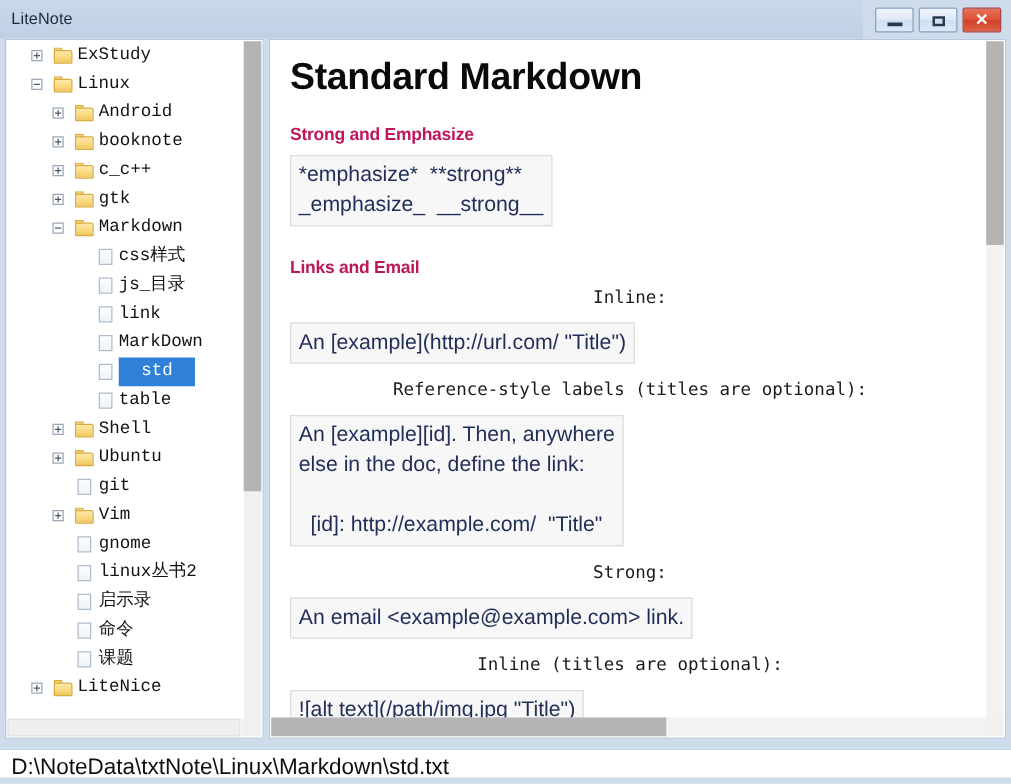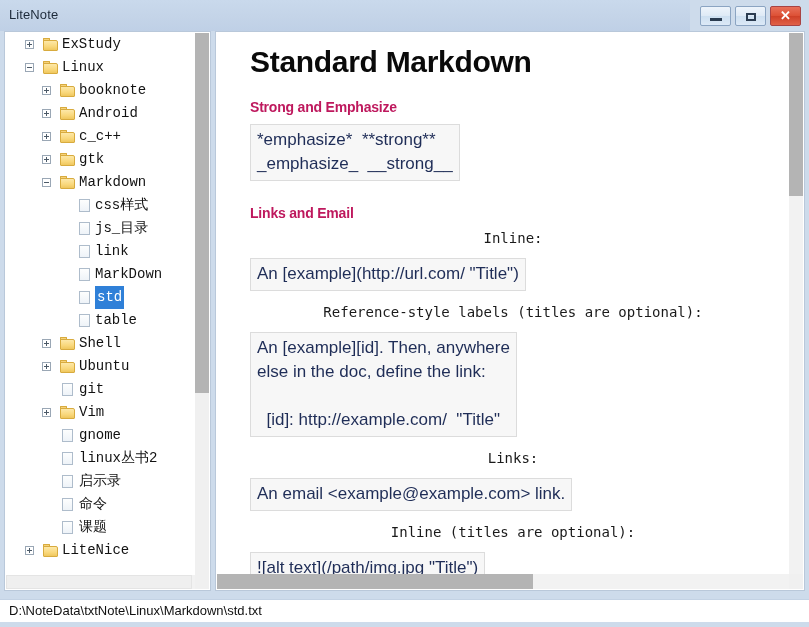--- a/index.html
+++ b/index.html
@@ -168,21 +168,21 @@
   .tlabel {
     position: absolute;
     font-size: 14px;
     color: #121212;
     top: 0;
     line-height: 23px;
   }
   .tnode.selected .tlabel {
     background: #2f80d8;
     color: #ffffff;
-    padding: 0 2px;
+    padding: 0 18px;
   }
   
   .d0 .toggle { left: 20px; }
   .d0 .folder { left: 38px; }
   .d0 .tlabel { left: 57px; }
   .d1 .toggle { left: 37px; }
   .d1 .folder { left: 55px; }
   .d1 .doc    { left: 57px; }
   .d1 .tlabel { left: 74px; }
   .d2 .doc    { left: 74px; }
@@ -239,21 +239,21 @@
     background: #ffffff;
     border: 1px solid #b9c8da;
     box-sizing: border-box;
     overflow: hidden;
   }
   #doc {
     position: absolute;
     left: 0; top: 0;
     width: 560px; height: 544px;
     overflow: hidden;
-    padding: 6px 0 0 34px;
+    padding: 6px 0 0 16px;
     box-sizing: border-box;
   }
   .h1 {
     font-size: 30px;
     font-weight: bold;
     color: #0a0a0a;
     margin: 6px 0 2px 0;
     letter-spacing: -0.3px;
     line-height: 1.22;
   }
@@ -323,21 +323,21 @@
   #statusbar {
     position: absolute;
     left: 0; top: 599px;
     width: 809px; height: 22px;
     background: #ffffff;
     border-top: 1px solid #c3d2e4;
   }
   #status-text {
     position: absolute;
     left: 9px; top: 3px;
-    font-size: 13px;
+    font-size: 18px;
     color: #101010;
     text-align: right;
   }
 </style>
 </head>
 <body>
 
 <div id="window">
 
   <div id="titlebar">
@@ -373,29 +373,29 @@
               <span class="fbody"></span>
             </span>
             <span class="tlabel">Linux</span>
           </div>
           <div class="tnode d1">
             <span class="toggle plus"></span>
             <span class="folder">
               <span class="ftab"></span>
               <span class="fbody"></span>
             </span>
+            <span class="tlabel">Android</span>
+          </div>
+          <div class="tnode d1">
+            <span class="toggle plus"></span>
+            <span class="folder">
+              <span class="ftab"></span>
+              <span class="fbody"></span>
+            </span>
             <span class="tlabel">booknote</span>
-          </div>
-          <div class="tnode d1">
-            <span class="toggle plus"></span>
-            <span class="folder">
-              <span class="ftab"></span>
-              <span class="fbody"></span>
-            </span>
-            <span class="tlabel">Android</span>
           </div>
           <div class="tnode d1">
             <span class="toggle plus"></span>
             <span class="folder">
               <span class="ftab"></span>
               <span class="fbody"></span>
             </span>
             <span class="tlabel">c_c++</span>
           </div>
           <div class="tnode d1">
@@ -514,21 +514,21 @@
           <div><div class="codebox">*emphasize*  **strong**
 _emphasize_  __strong__</div></div>
           <div class="h2">Links and Email</div>
           <div class="para">Inline:</div>
           <div><div class="codebox">An [example](http://url.com/ "Title")</div></div>
           <div class="para">Reference-style labels (titles are optional):</div>
           <div><div class="codebox">An [example][id]. Then, anywhere
 else in the doc, define the link:
 
   [id]: http://example.com/  "Title"</div></div>
-          <div class="para">Links:</div>
+          <div class="para">Strong:</div>
           <div><div class="codebox">An email &lt;example@example.com&gt; link.</div></div>
           <div class="para">Inline (titles are optional):</div>
           <div><div class="codebox">![alt text](/path/img.jpg "Title")</div></div>
         </div>
 
       <div id="doc-vscroll">
         <div id="doc-vthumb"></div>
       </div>
       <div id="doc-hscroll">
         <div id="doc-hthumb"></div>

